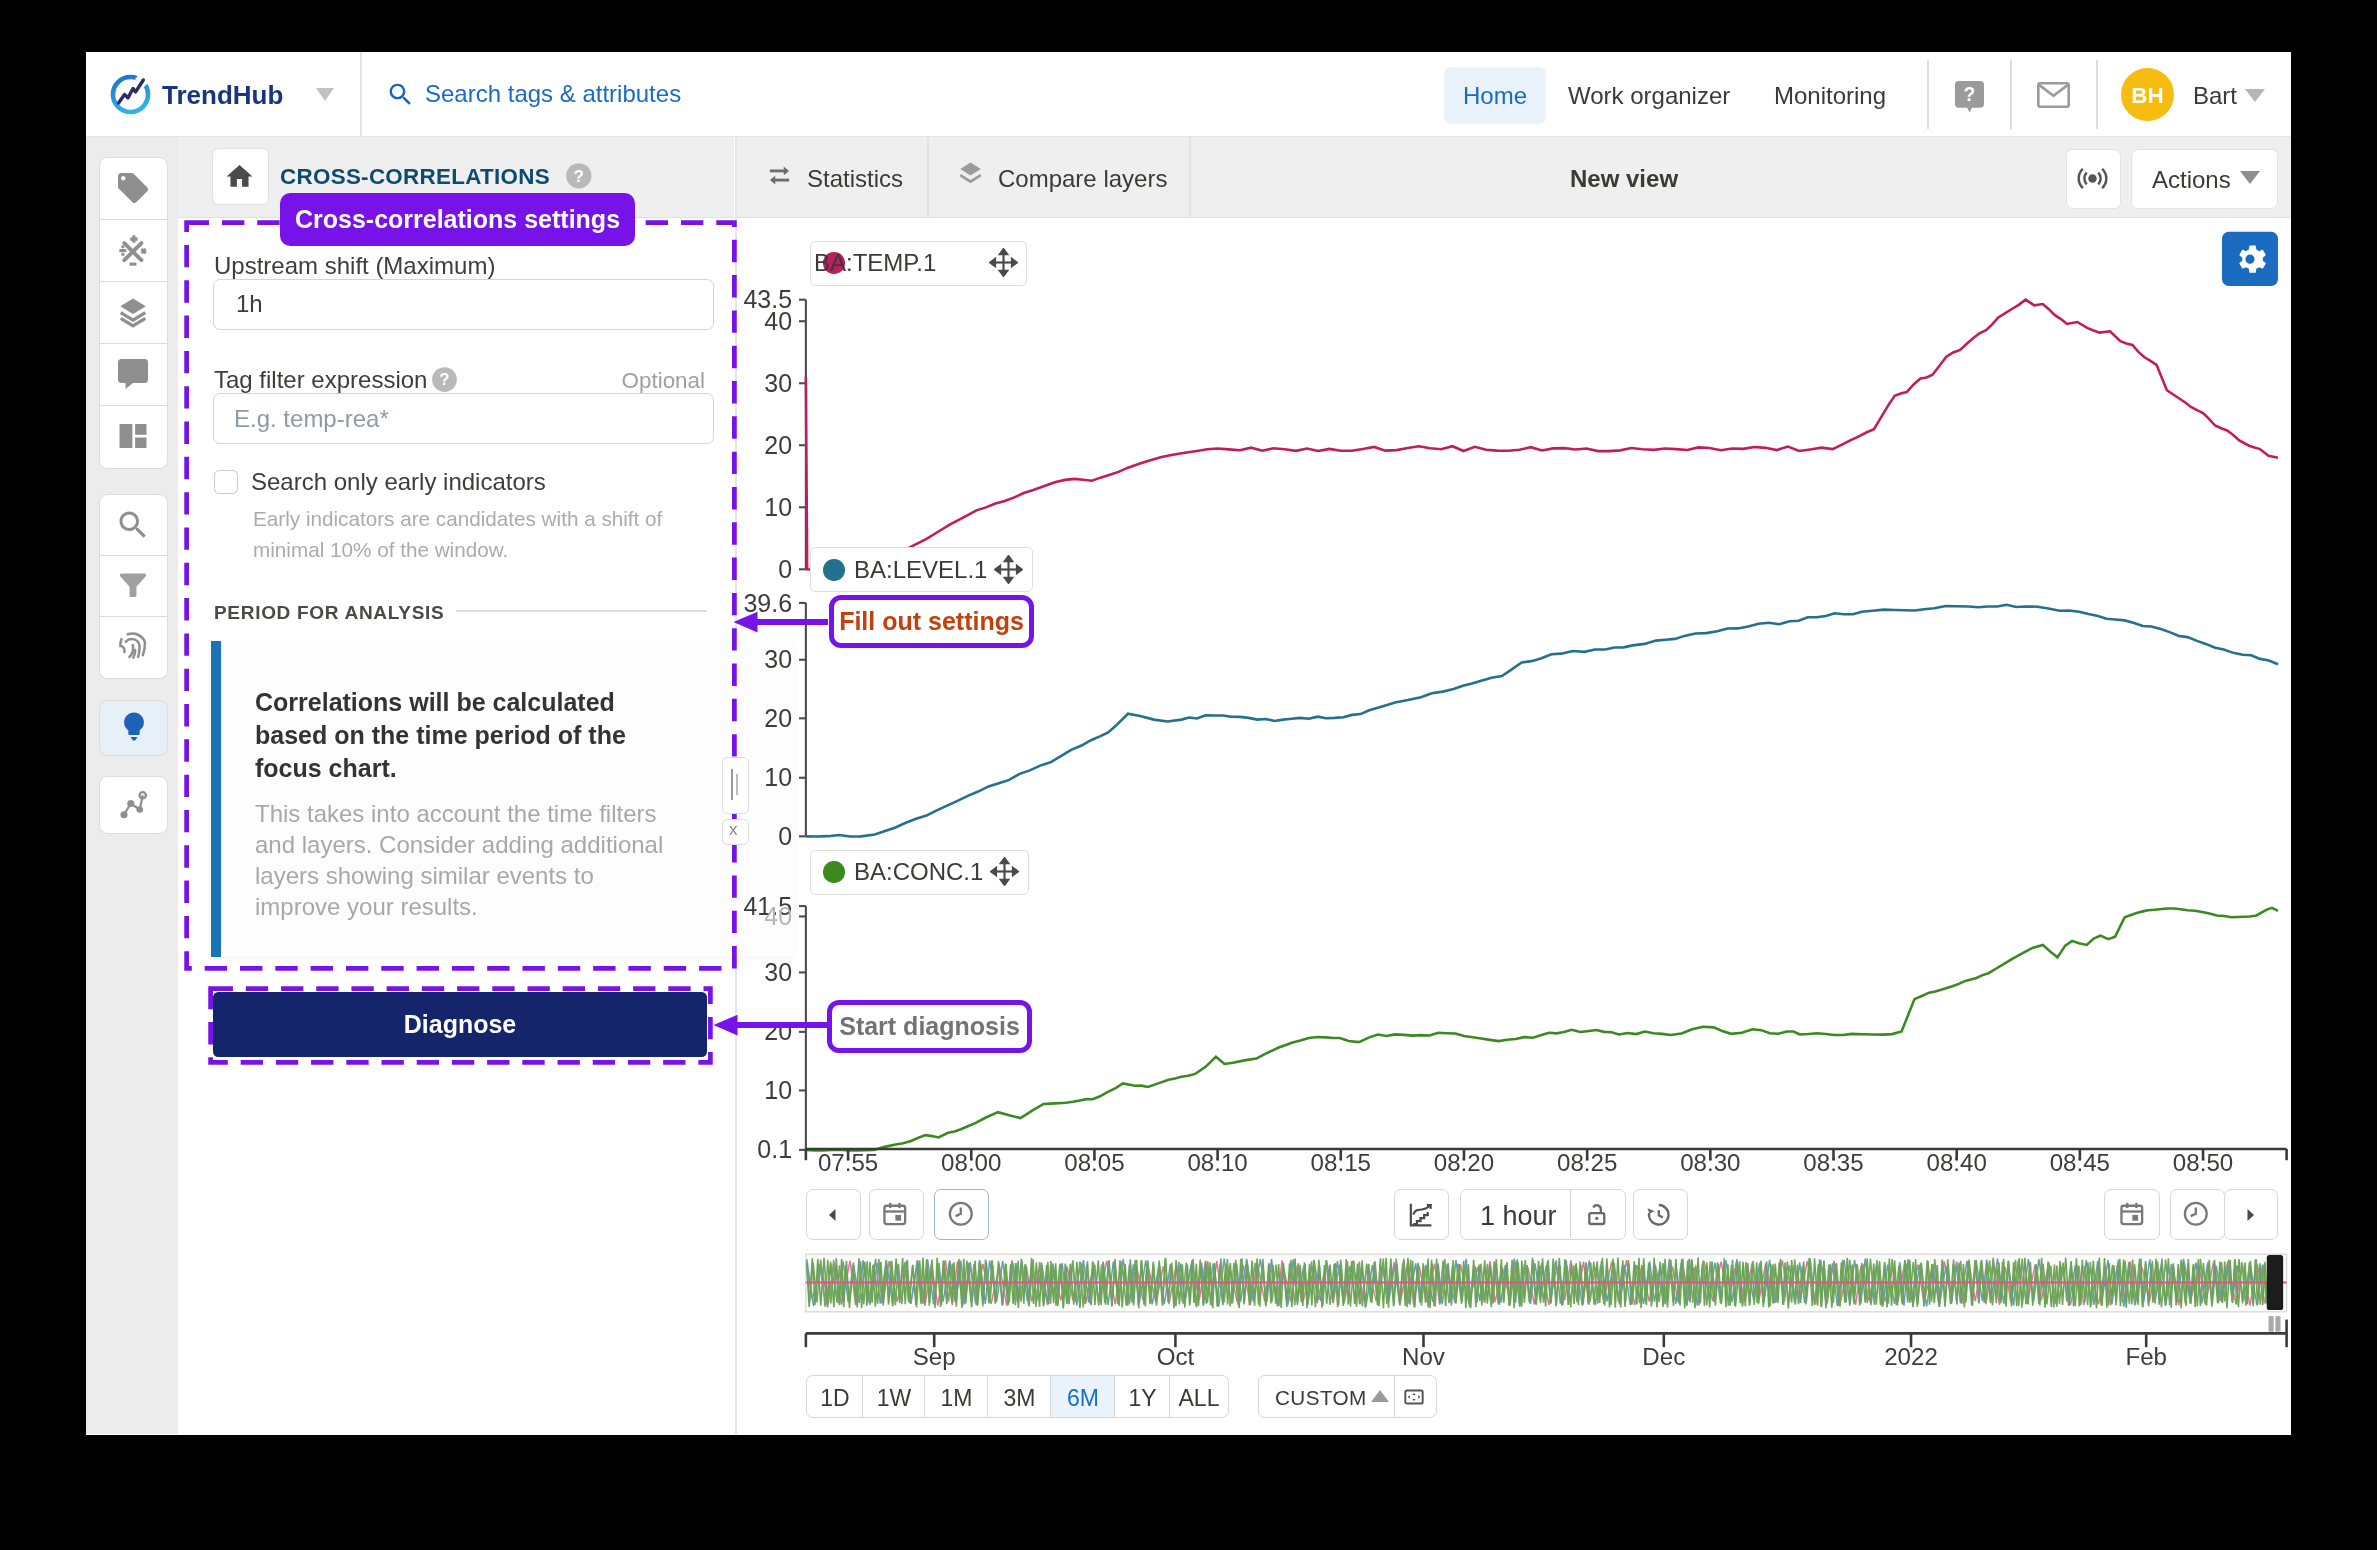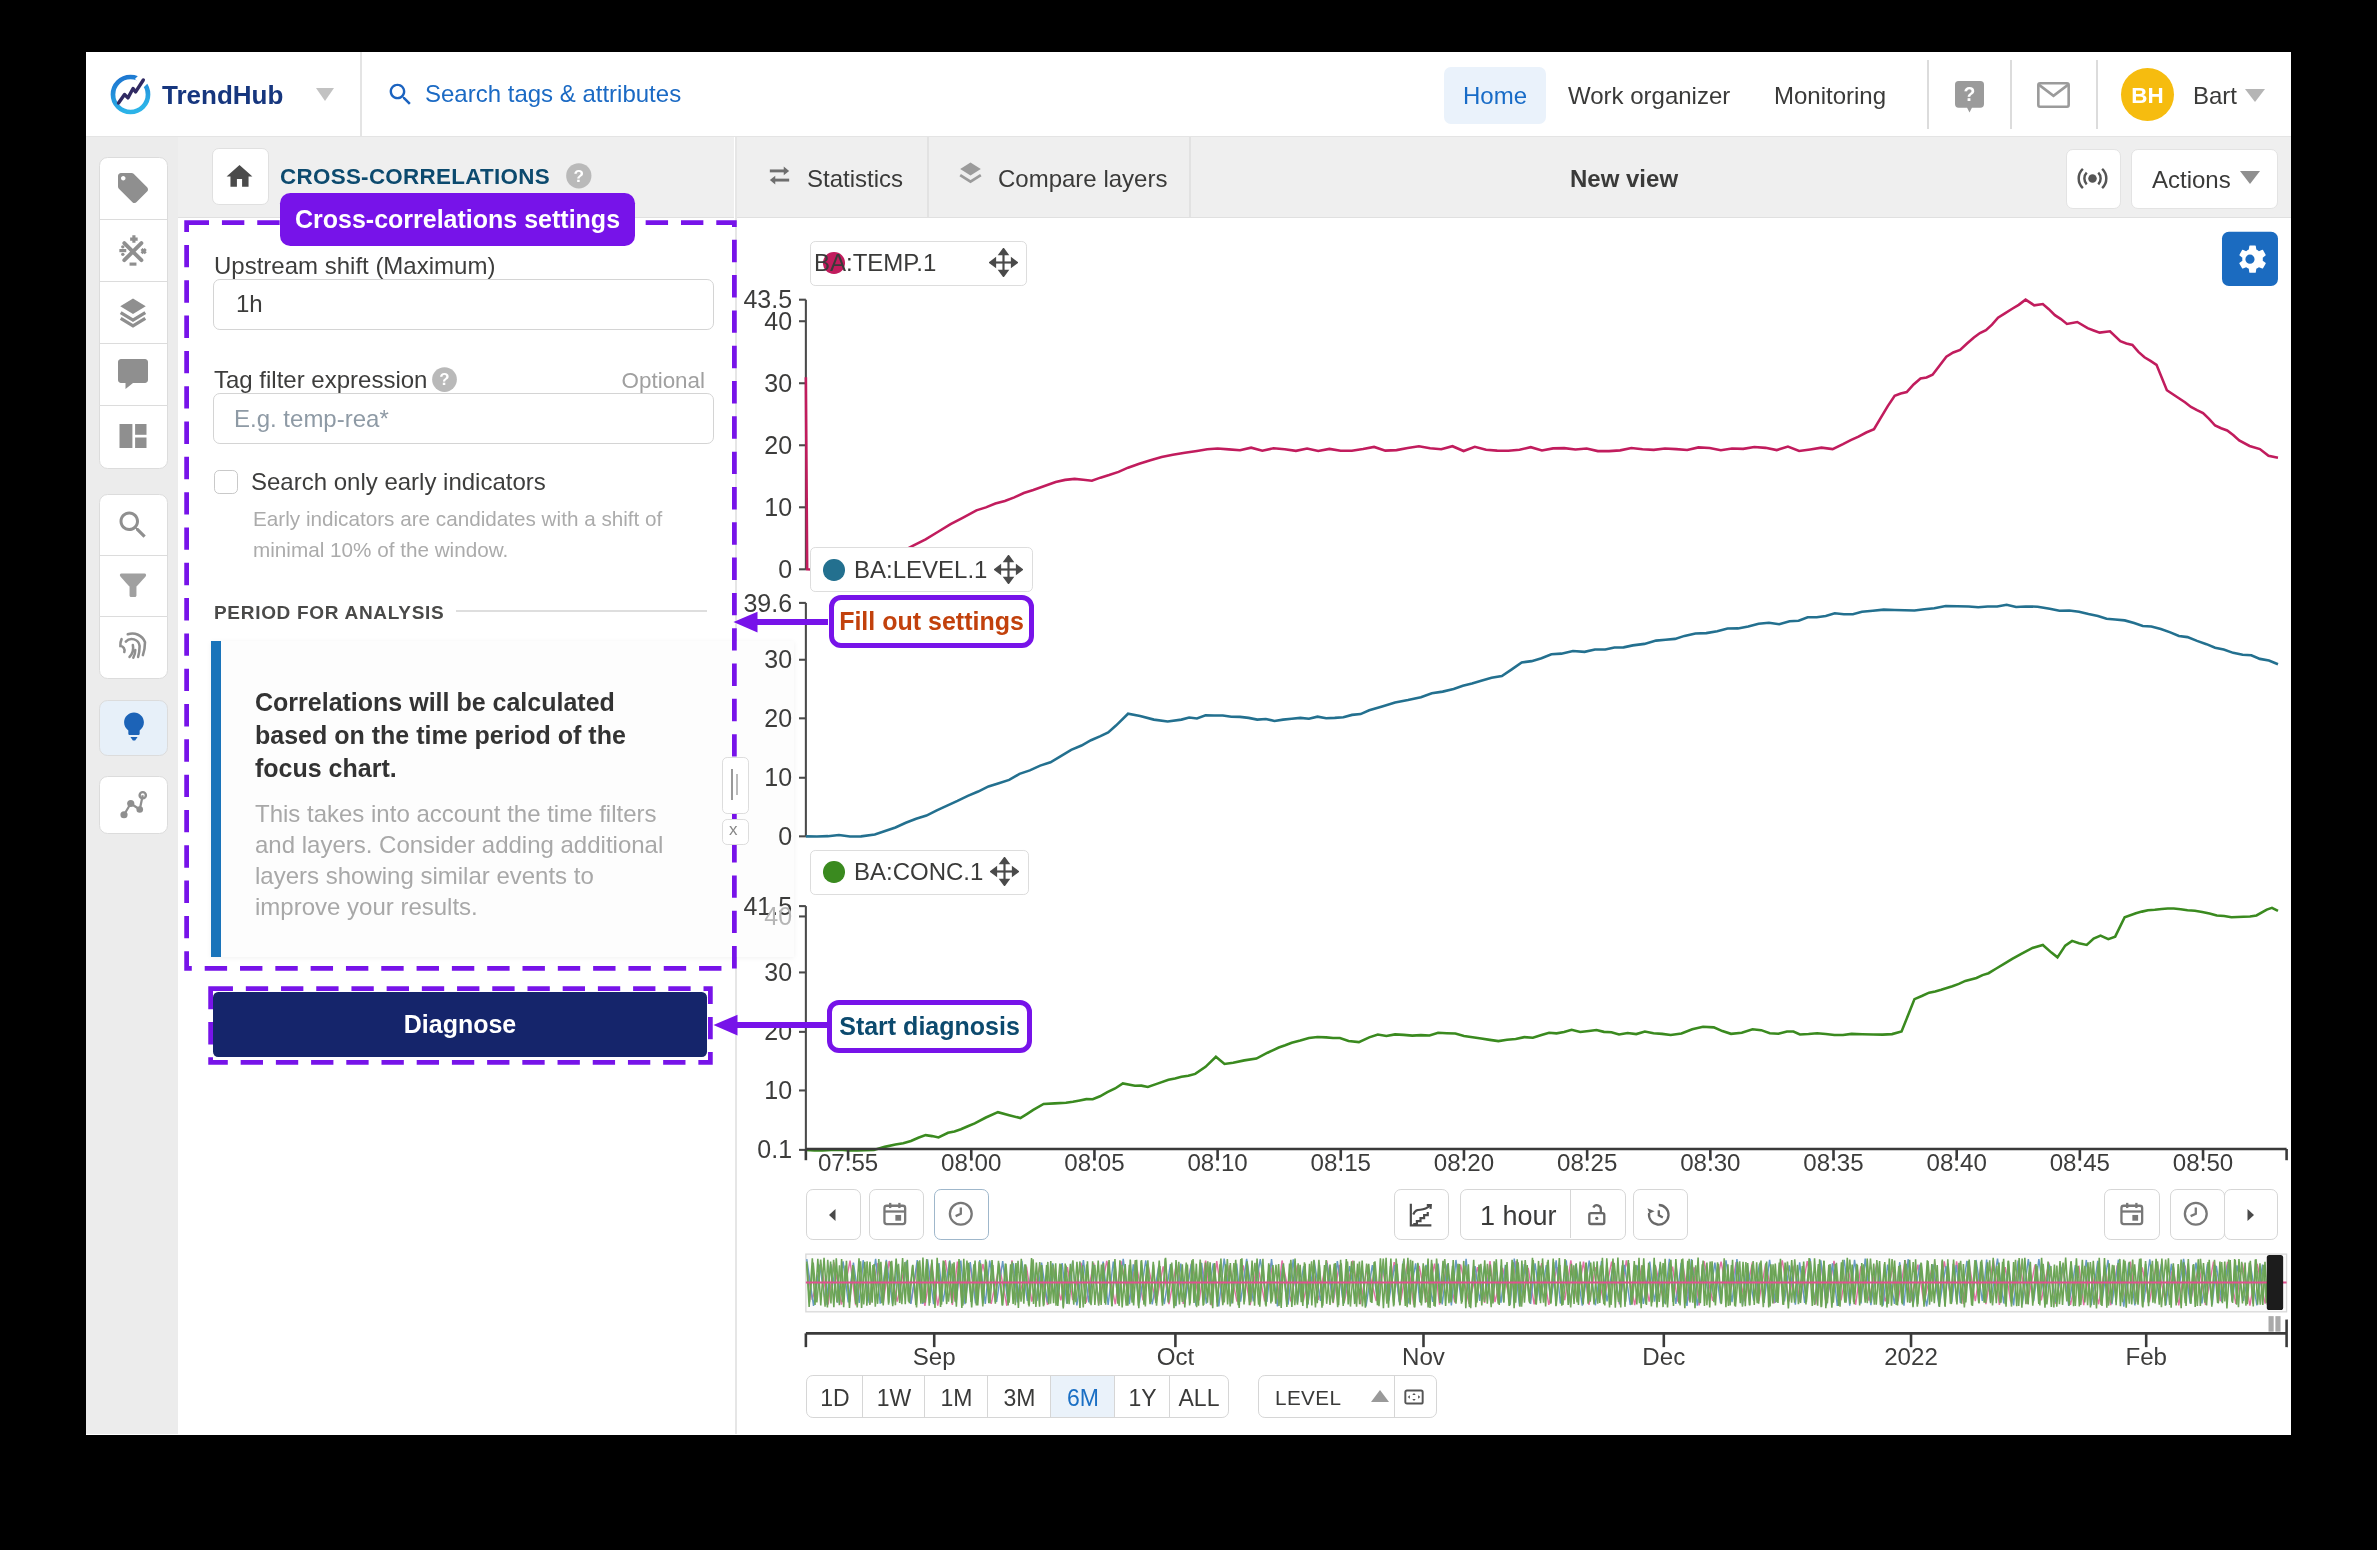--- a/index.html
+++ b/index.html
@@ -417,21 +417,21 @@
 <div class="abs" style="left:902px;top:1323px;width:63px;height:41px;background:#fff;border:1.3px solid #d6d6d6;margin-left:-1.3px;"></div>
 <div class="abs" style="left:902px;top:1333px;width:63px;text-align:center;font-size:23px;color:#3a3a39;">3M</div>
 <div class="abs" style="left:965px;top:1323px;width:64px;height:41px;background:#eaf2fa;border:1.3px solid #d6d6d6;margin-left:-1.3px;"></div>
 <div class="abs" style="left:965px;top:1333px;width:64px;text-align:center;font-size:23px;color:#1a6fc4;">6M</div>
 <div class="abs" style="left:1029px;top:1323px;width:55px;height:41px;background:#fff;border:1.3px solid #d6d6d6;margin-left:-1.3px;"></div>
 <div class="abs" style="left:1029px;top:1333px;width:55px;text-align:center;font-size:23px;color:#3a3a39;">1Y</div>
 <div class="abs" style="left:1084px;top:1323px;width:58px;height:41px;background:#fff;border:1.3px solid #d6d6d6;margin-left:-1.3px;border-radius:0 6.9px 6.9px 0;"></div>
 <div class="abs" style="left:1084px;top:1333px;width:58px;text-align:center;font-size:23px;color:#3a3a39;">ALL</div>
 <div class="abs" style="left:1172px;top:1323px;width:177px;height:41px;background:#fff;border:1.3px solid #d6d6d6;border-radius:6.9px;"></div>
 <div class="abs" style="left:1308px;top:1324px;width:1.3px;height:41px;background:#d6d6d6;"></div>
-<div class="abs" style="left:1189px;top:1334px;font-size:20.7px;color:#3a3a39;letter-spacing:0.4px;">LEVEL</div>
+<div class="abs" style="left:1189px;top:1334px;font-size:20.7px;color:#3a3a39;letter-spacing:0.4px;">CUSTOM</div>
 <div class="abs" style="left:1285px;top:1338px;width:0;height:0;border-left:9.5px solid transparent;border-right:9.5px solid transparent;border-bottom:12px solid #9a9a9a;"></div>
 <svg class="abs" style="left:1315px;top:1332px;" width="26" height="26" viewBox="0 0 24 24">
       <g fill="none" stroke="#555" stroke-width="1.8">
         <rect x="4" y="6" width="16" height="12" rx="1.5"></rect>
         <path d="M12 8.2 l1.6 2h-3.2z M12 15.8 l1.6-2h-3.2z M6.2 12 l2-1.6v3.2z M17.8 12 l-2-1.6v3.2z" fill="#555" stroke="none"></path>
       </g>
     </svg>
 
 <svg class="abs" style="left:98px;top:168px;" width="553" height="751" viewBox="0 0 642 872">
       <rect x="3" y="3" width="636" height="866" fill="none" stroke="#7713e9" stroke-width="5.5" stroke-dasharray="26 15"></rect>
@@ -444,19 +444,19 @@
     </svg>
 
 <div class="abs" style="left:743px;top:543px;width:195px;height:43px;background:#fff;border:5.2px solid #7713e9;border-radius:12px;"></div>
 <div class="abs" style="left:743px;top:543px;width:205px;height:53px;line-height:53px;text-align:center;font-size:25px;font-weight:bold;color:#c2410c;">Fill out settings</div>
 <svg class="abs" style="left:644px;top:551px;" width="98" height="39" viewBox="0 0 114 45">
   <line x1="24" y1="22" x2="114" y2="22" stroke="#7713e9" stroke-width="7"></line>
   <path d="M4 22 L32 10 L32 34 Z" fill="#7713e9"></path>
 </svg>
 
 <div class="abs" style="left:741px;top:948px;width:195px;height:43px;background:#fff;border:5.2px solid #7713e9;border-radius:12px;"></div>
-<div class="abs" style="left:741px;top:948px;width:205px;height:53px;line-height:53px;text-align:center;font-size:25px;font-weight:bold;color:#0c4a6e;">Start diagnosis</div>
+<div class="abs" style="left:741px;top:948px;width:205px;height:53px;line-height:53px;text-align:center;font-size:25px;font-weight:bold;color:#737373;">Start diagnosis</div>
 <svg class="abs" style="left:624px;top:954px;" width="117" height="39" viewBox="0 0 136 45">
   <line x1="24" y1="22" x2="136" y2="22" stroke="#7713e9" stroke-width="7"></line>
   <path d="M4 22 L32 10 L32 34 Z" fill="#7713e9"></path>
 </svg>
 </div>
 
 
 </body></html>

